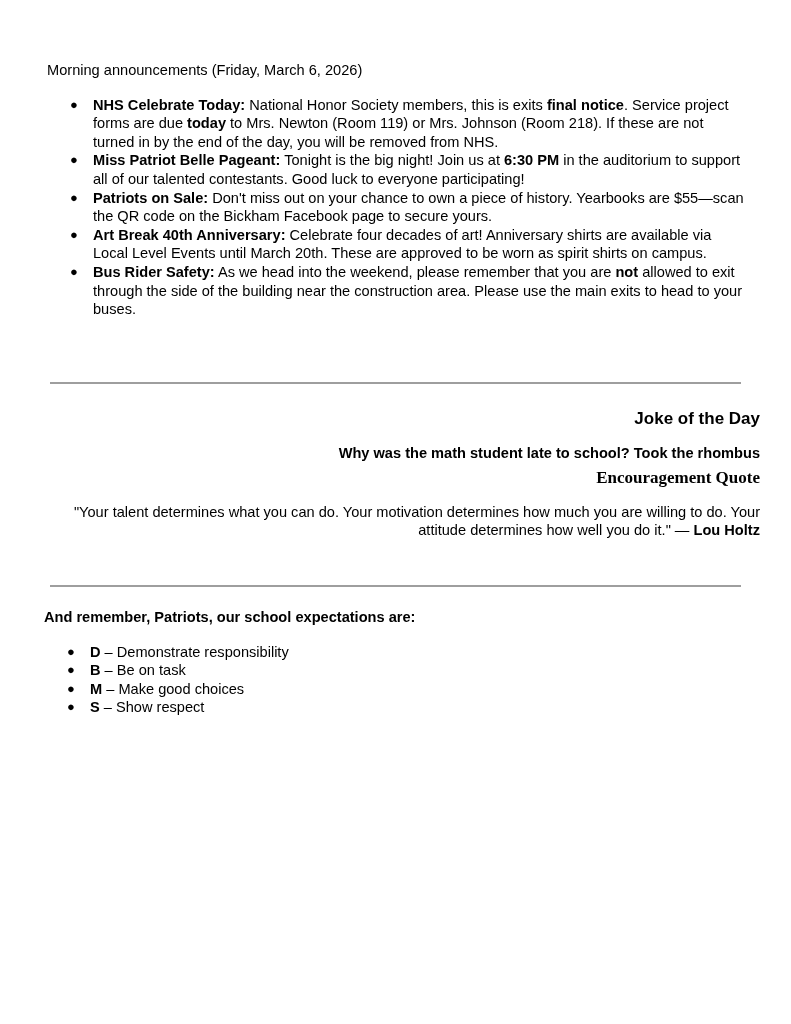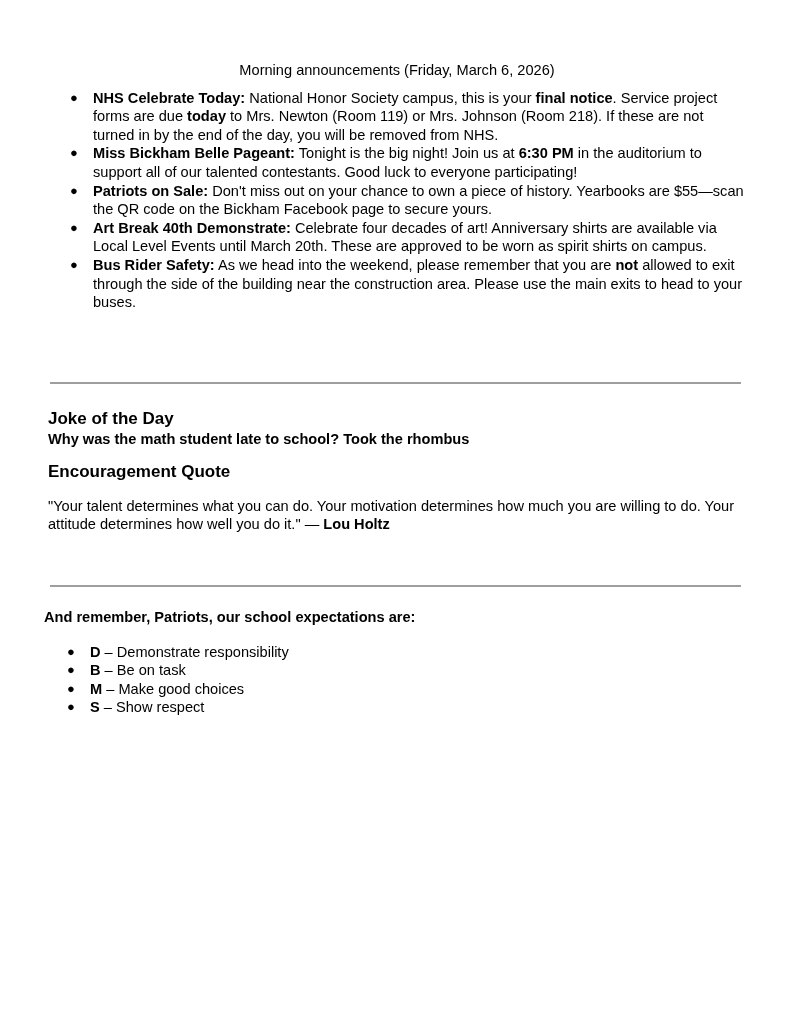--- a/index.html
+++ b/index.html
@@ -16,21 +16,21 @@
       font-size: 14.6px;
       line-height: 18.6px;
     }
     .page {
       position: absolute;
       left: 47px;
       top: 61px;
       width: 700px;
     }
     p { margin: 0; }
-    .title-line { margin-bottom: 9px; text-align: center; }
+    .title-line { margin-bottom: 16px; }
     .greeting { margin-bottom: 16px; }
     ul.bullets {
       list-style: none;
       margin: 0;
       padding: 0;
     }
     ul.bullets li {
       position: relative;
       padding-left: 46px;
     }
@@ -47,63 +47,64 @@
       background: #9e9e9e;
       margin: 0;
       position: absolute;
       left: 50px;
       width: 691px;
     }
     .rule-1 { top: 382px; }
     .rule-2 { top: 585px; }
     .section-2 {
       position: absolute;
-      left: 48px;
+      left: 60px;
       top: 408px;
       width: 700px;
+      text-align: right;
     }
     h2 {
       font-size: 17px;
       font-weight: bold;
       margin: 0;
       line-height: 22px;
     }
-    .joke { font-weight: bold; }
-    .quote-heading { margin-top: 12px; }
+    .joke { margin-top: 14px; font-weight: bold; }
+    .quote-heading { margin-top: 4px; font-family: Liberation Serif, serif; }
     .quote { margin-top: 14px; }
     .section-3 {
       position: absolute;
       left: 44px;
       top: 608px;
       width: 700px;
     }
     .expect-intro { font-weight: bold; margin-bottom: 16px; }
   </style>
 </head>
 <body>
 
 <div class="page">
   <p class="title-line">Morning announcements (Friday, March 6, 2026)</p>
 
   <ul class="bullets">
     <li>
       <span class="dot">●</span>
-      <b>NHS Celebrate Today:</b><span> National Honor Society campus, this is your </span><b>final notice</b><span>. Service project forms are due </span><b>today</b><span> to Mrs. Newton (Room 119) or Mrs. Johnson (Room 218). If these are not turned in by the end of the day, you will be removed from NHS.</span>
+      <b>NHS Celebrate Today:</b><span> National Honor Society members, this is exits </span><b>final notice</b><span>. Service project forms are due </span><b>today</b><span> to Mrs. Newton (Room 119) or Mrs. Johnson (Room 218). If these are not turned in by the end of the day, you will be removed from NHS.</span>
     </li>
     <li>
       <span class="dot">●</span>
-      <b>Miss Bickham Belle Pageant:</b><span> Tonight is the big night! Join us at </span><b>6:30 PM</b><span> in the auditorium to support all of our talented contestants. Good luck to everyone participating!</span>
+      <b>Miss Patriot Belle Pageant:</b><span> Tonight is the big night! Join us at </span><b>6:30 PM</b><span> in the auditorium to support all of our talented contestants. Good luck to everyone participating!</span>
     </li>
     <li>
       <span class="dot">●</span>
       <b>Patriots on Sale:</b><span> Don't miss out on your chance to own a piece of history. Yearbooks are $55—scan the QR code on the Bickham Facebook page to secure yours.</span>
     </li>
     <li>
       <span class="dot">●</span>
-      <b>Art Break 40th Demonstrate:</b><span> Celebrate four decades of art! Anniversary shirts are available via Local Level Events until March 20th. These are approved to be worn as spirit shirts on campus.</span>
+      <b>Art Break 40th Anniversary:</b><span> Celebrate four decades of art! Anniversary shirts are available via Local Level Events until March 20th. These are approved to be worn as spirit shirts on campus.</span>
     </li>
     <li>
       <span class="dot">●</span>
       <b>Bus Rider Safety:</b><span> As we head into the weekend, please remember that you are </span><b>not</b><span> allowed to exit through the side of the building near the construction area. Please use the main exits to head to your buses.</span>
     </li>
   </ul>
 </div>
 
 <hr class="rule rule-1">
 

